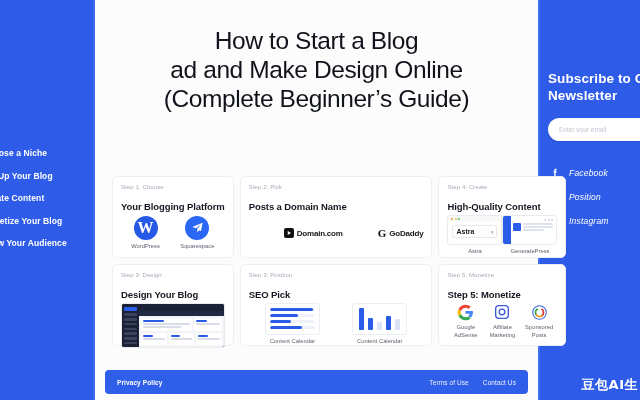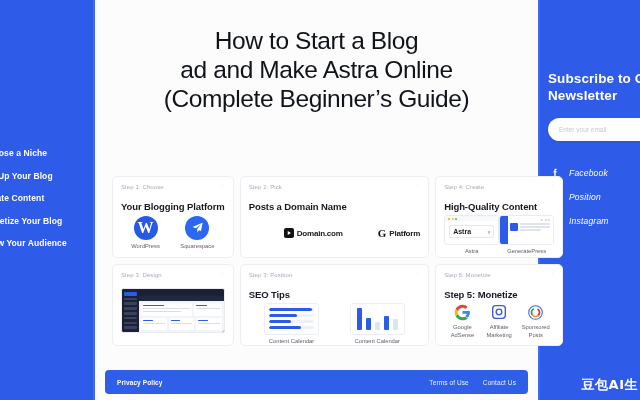--- a/index.html
+++ b/index.html
@@ -235,21 +235,21 @@
         <span class="social-label">Instagram</span>
       </div>
     </div>
   </aside>
 
   <main id="panel">
 
     <section id="hero">
       <h1>
         <span class="l">How to Start a Blog</span>
-        <span class="l">ad and Make Astra Online</span>
+        <span class="l">ad and Make Design Online</span>
         <span class="l">(Complete Beginner’s Guide)</span>
       </h1>
     </section>
 
     <section id="grid">
 
       <article class="card">
         <div class="card-corner">⋅</div>
         <div class="card-step">Step 1: Choose</div>
         <div class="card-title">Your Blogging Platform</div>
@@ -278,21 +278,21 @@
             <div class="brand">
               <span class="brand-sq">
                 <svg width="6" height="6" viewBox="0 0 24 24" fill="#fff">
                     <path d="M7 4v16l13-8z"></path>
                   </svg>
               </span>
               <span class="brand-tx">Domain.com</span>
             </div>
             <div class="brand">
               <span class="gd-g">G</span>
-              <span class="brand-tx">Platform</span>
+              <span class="brand-tx">GoDaddy</span>
             </div>
           </div>
         </div>
       </article>
 
       <article class="card">
         <div class="card-corner">⋅</div>
         <div class="card-step">Step 4: Create</div>
         <div class="card-title">High-Quality Content</div>
         <div class="card-body">
@@ -332,20 +332,21 @@
               </div>
             </div>
             <div class="logo-cap">GeneratePress</div>
           </div>
         </div>
       </article>
 
       <article class="card">
         <div class="card-corner">⋅</div>
         <div class="card-step">Step 3: Design</div>
+        <div class="card-title">Design Your Blog</div>
         <div class="card-body">
           <div class="dash">
             <div class="dash-side">
               <div class="pill hi"></div>
                 <div class="pill"></div>
                 <div class="pill"></div>
               <div class="pill"></div>
                 <div class="pill"></div>
                 <div class="pill"></div>
               <div class="pill"></div>
@@ -382,21 +383,21 @@
                 </div>
               </div>
             </div>
           </div>
         </div>
       </article>
 
       <article class="card">
         <div class="card-corner">⋅</div>
         <div class="card-step">Step 3: Position</div>
-        <div class="card-title">SEO Tips</div>
+        <div class="card-title">SEO Pick</div>
         <div class="card-body">
           <div class="thumb-wrap">
             <div class="seo-thumb">
               <div class="hbar">
                   <span style="width:95%"></span>
                 </div>
               <div class="hbar">
                   <span style="width:62%"></span>
                 </div>
               <div class="hbar">

